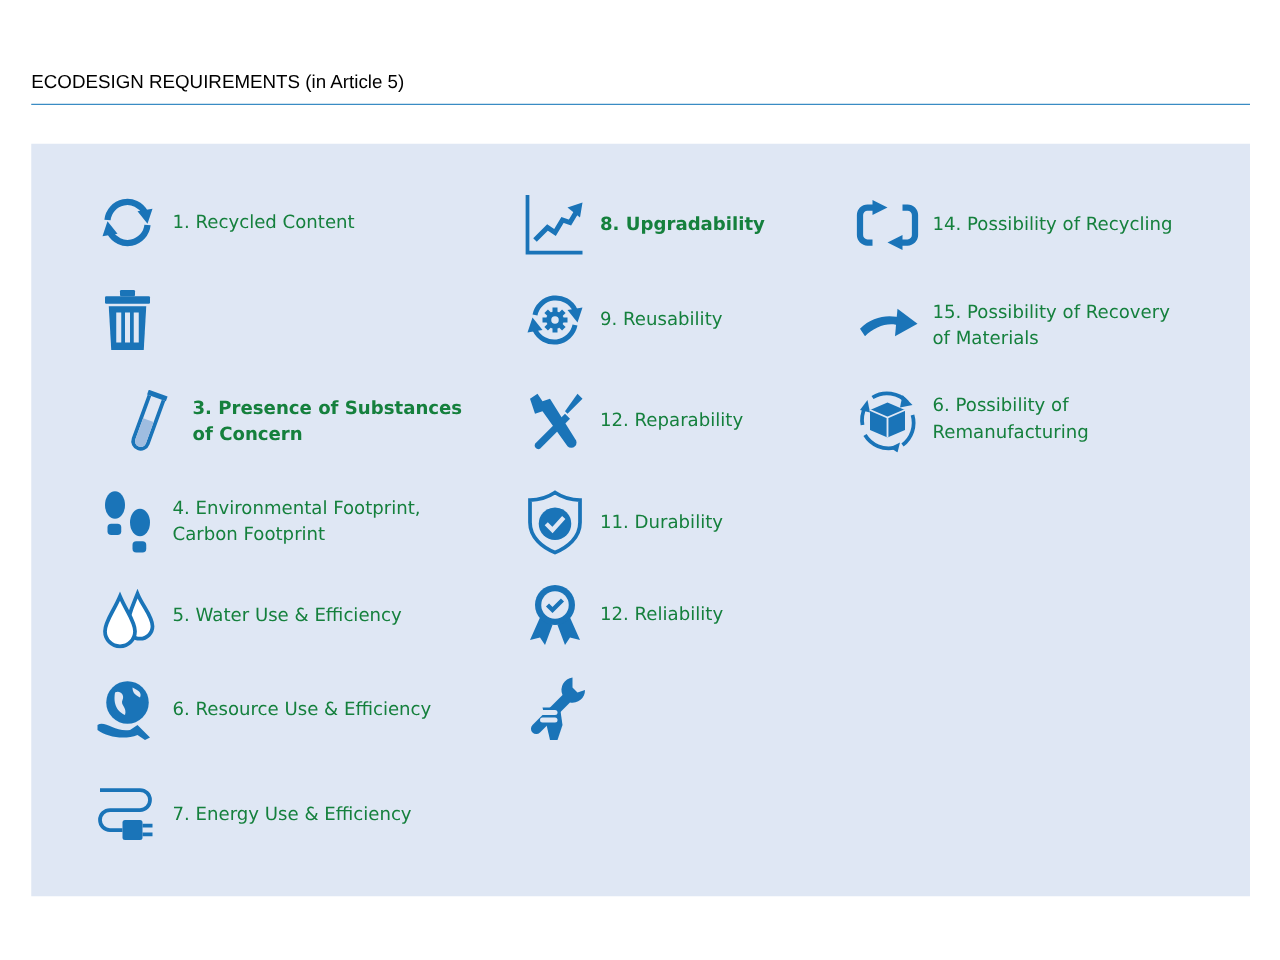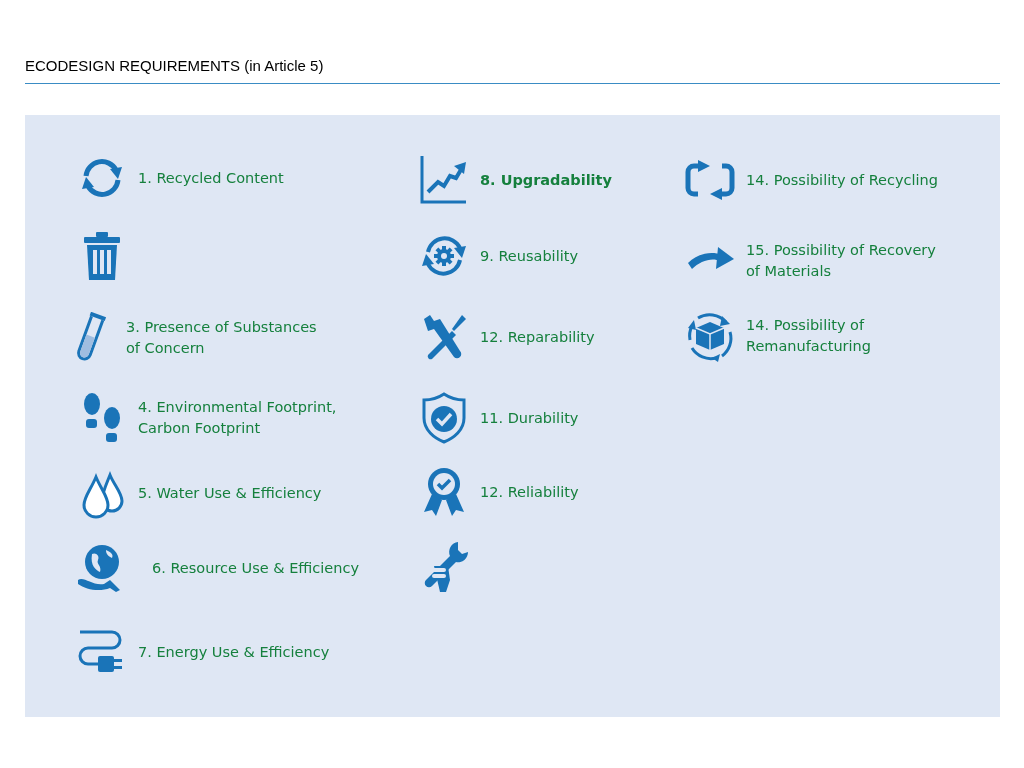--- a/index.html
+++ b/index.html
@@ -37,21 +37,21 @@
         <rect x="20" y="2" width="12" height="5" rx="1" fill="#1a74b8"></rect>
         <rect x="8" y="7" width="36" height="6" rx="1" fill="#1a74b8"></rect>
         <path d="M11 15 H41 L39 50 H13 Z" fill="#1a74b8"></path>
         <rect x="17" y="20" width="4" height="24" fill="#dfe7f4"></rect>
         <rect x="24" y="20" width="4" height="24" fill="#dfe7f4"></rect>
         <rect x="31" y="20" width="4" height="24" fill="#dfe7f4"></rect>
       </svg>
   </span>
 </div>
 
-<div class="item" style="left:62px;top:310px;">
+<div class="item" style="left:90px;top:310px;font-weight:bold;">
   <span class="icon">
     <svg viewBox="0 0 52 52">
         <g transform="rotate(20 26 26)">
           <rect x="18" y="1" width="16" height="4" fill="#1a74b8"></rect>
           <path d="M20 5 V42 A6 6 0 0 0 32 42 V5" fill="none" stroke="#1a74b8" stroke-width="3"></path>
           <path d="M21.5 24 V42 A4.5 4.5 0 0 0 30.5 42 V24 Z" fill="#9fbde0"></path>
         </g>
       </svg>
   </span>
   <span class="label">3. Presence of Substances
@@ -74,21 +74,21 @@
 <div class="item" style="left:74px;top:465px;">
   <span class="icon">
     <svg viewBox="0 0 52 52">
         <path d="M34 8 C38 18 46 26 46 34 A10 10 0 0 1 26 34 C26 26 30 18 34 8 Z" fill="#fff" stroke="#1a74b8" stroke-width="3"></path>
         <path d="M20 10 C25 22 32 30 32 38 A12 12 0 0 1 8 38 C8 30 15 22 20 10 Z" fill="#fff" stroke="#1a74b8" stroke-width="3"></path>
       </svg>
   </span>
   <span class="label">5. Water Use &amp; Efficiency</span>
 </div>
 
-<div class="item" style="left:74px;top:540px;gap:14px;">
+<div class="item" style="left:74px;top:540px;">
   <span class="icon">
     <svg viewBox="0 0 52 52">
         <circle cx="26" cy="20" r="17" fill="#1a74b8"></circle>
         <path d="M16 12 C20 10 24 14 22 18 C20 22 26 24 24 30 C20 28 14 24 16 12 Z M30 8 C34 10 38 12 36 16 C32 14 30 12 30 8 Z" fill="#dfe7f4"></path>
         <path d="M2 38 C8 34 16 44 28 42 L34 38 L44 48 L40 50 L34 46 C24 50 10 48 2 42 Z" fill="#1a74b8"></path>
       </svg>
   </span>
   <span class="label">6. Resource Use &amp; Efficiency</span>
 </div>
 
@@ -210,15 +210,15 @@
         <polygon points="38,6 46,14 36,16" fill="#1a74b8"></polygon>
         <path d="M46 22 A22 22 0 0 1 38 46" fill="none" stroke="#1a74b8" stroke-width="3"></path>
         <path d="M32 48 A22 22 0 0 1 8 38" fill="none" stroke="#1a74b8" stroke-width="3"></path>
         <polygon points="36,44 28,48 34,52" fill="#1a74b8"></polygon>
         <path d="M6 30 A22 22 0 0 1 8 16" fill="none" stroke="#1a74b8" stroke-width="3"></path>
         <polygon points="4,18 10,10 12,20" fill="#1a74b8"></polygon>
         <path d="M26 12 L40 18 L40 34 L26 40 L12 34 L12 18 Z" fill="#1a74b8"></path>
         <path d="M12 18 L26 24 L40 18 M26 24 V40" fill="none" stroke="#dfe7f4" stroke-width="1.5"></path>
       </svg>
   </span>
-  <span class="label">14. Possibility of
+  <span class="label">6. Possibility of
 Remanufacturing</span>
 </div>
 
 </body></html>

